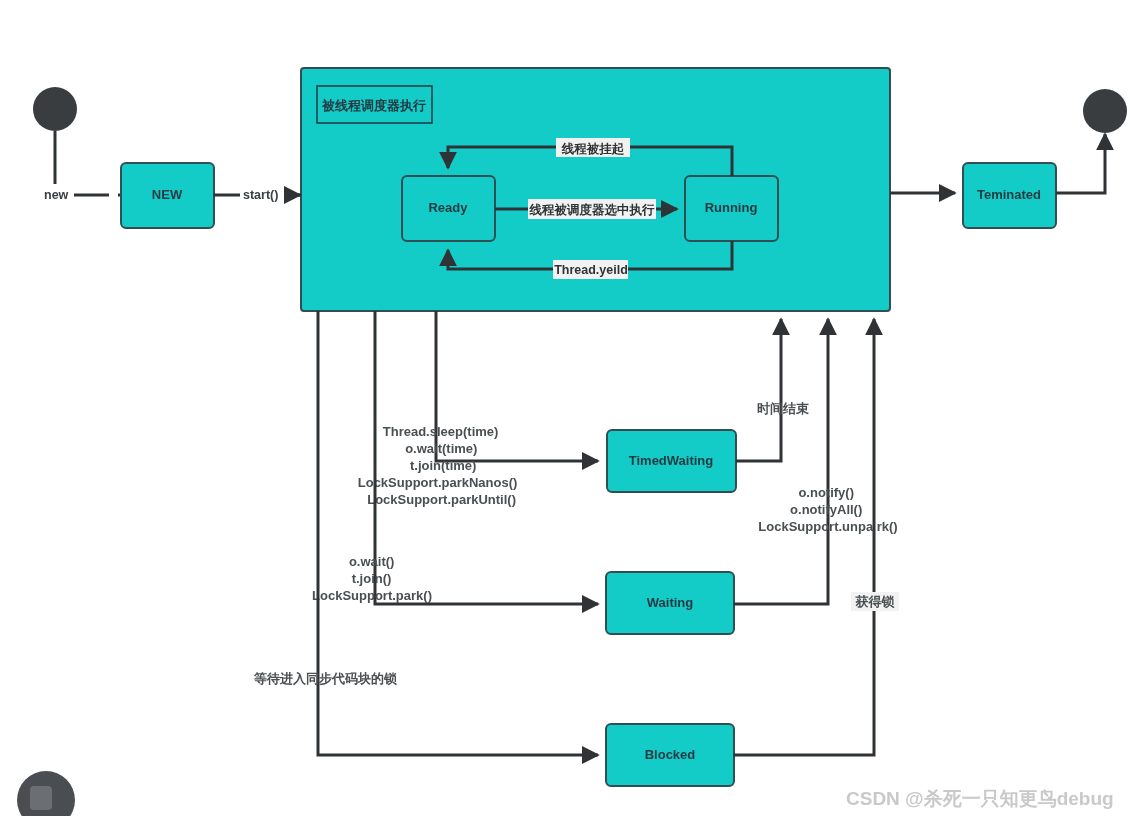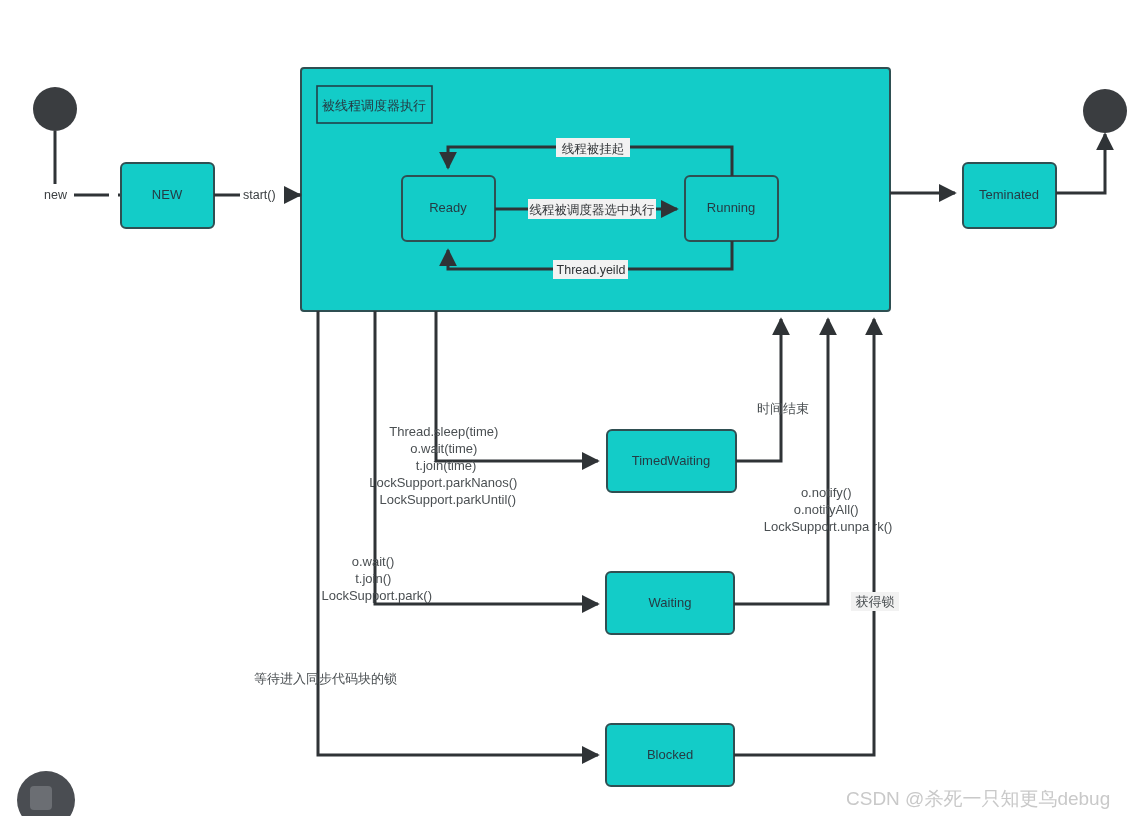--- a/index.html
+++ b/index.html
@@ -10,20 +10,21 @@
   }
   body {
     font-family: "Liberation Sans", "DejaVu Sans", sans-serif;
   }
   #canvas {
     position: relative;
     width: 1130px;
     height: 816px;
     background: #ffffff;
     overflow: hidden;
+    font-weight: bold;
   }
   #diagram-svg {
     position: absolute;
     left: 0;
     top: 0;
     width: 1130px;
     height: 816px;
   }
   .node-label {
     font-family: "Liberation Sans", "DejaVu Sans", sans-serif;

